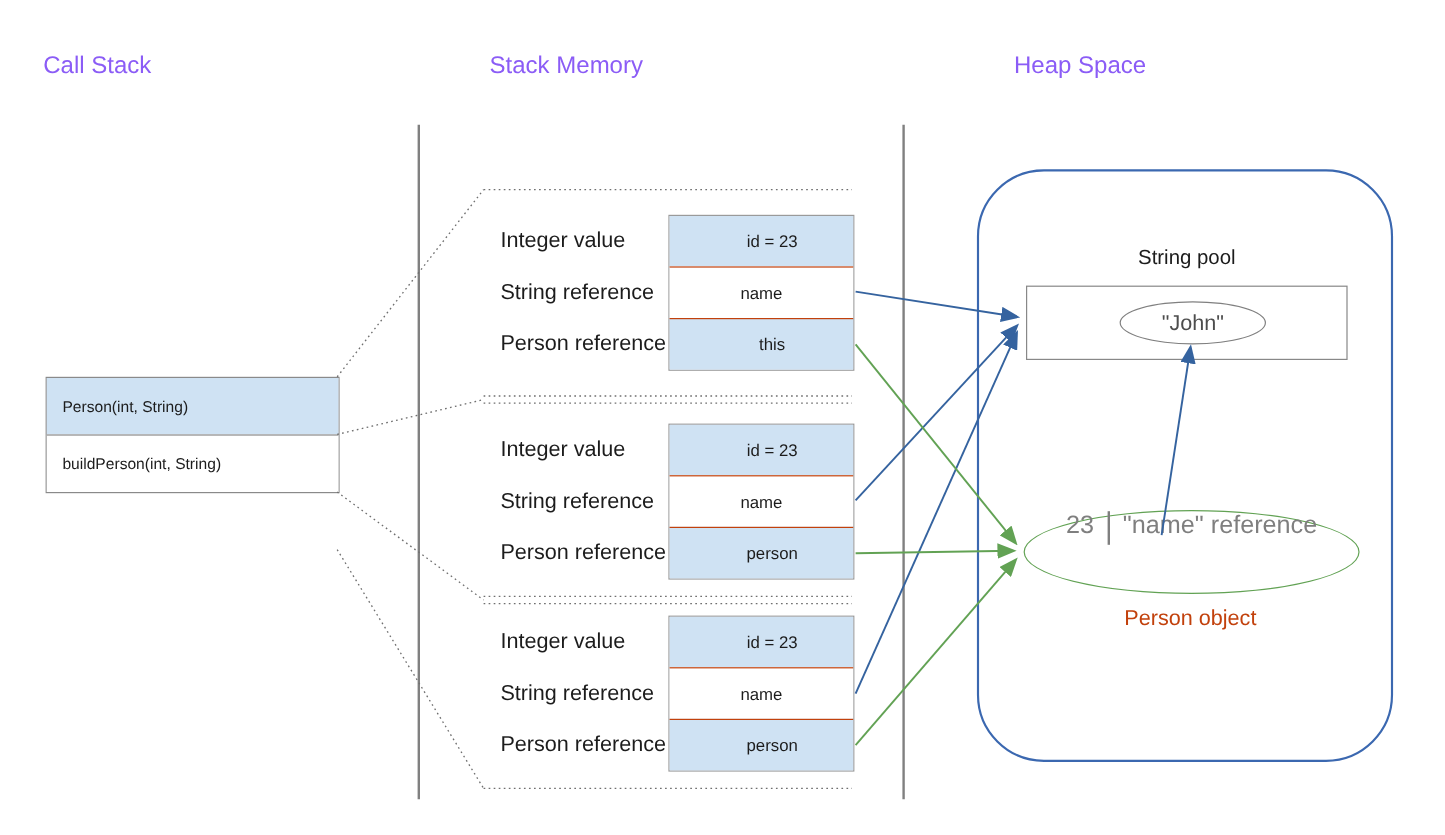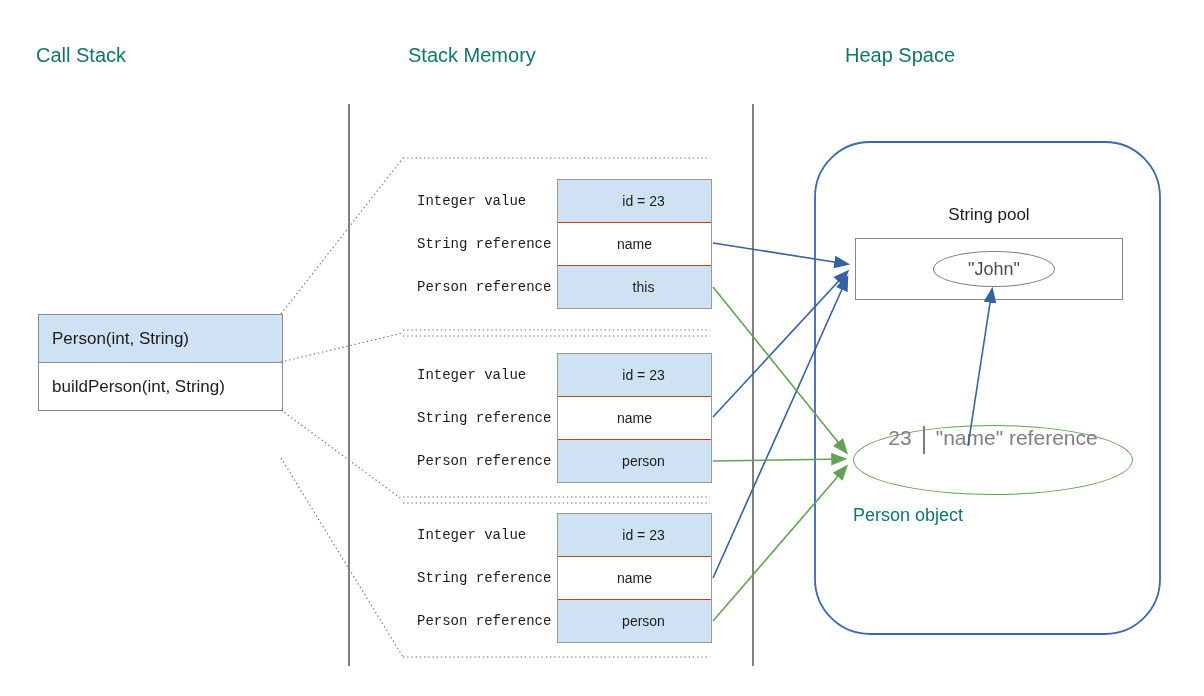--- a/index.html
+++ b/index.html
@@ -1,41 +1,41 @@
 <!DOCTYPE html>
 <html><head>
 <meta charset="utf-8">
 <style>
   html,body{margin:0;padding:0;background:#fff;}
   #canvas{
     position:relative;width:1204px;height:696px;background:#ffffff;overflow:hidden;
     font-family:"Liberation Sans","DejaVu Sans",sans-serif;color:#1c1c1c;
   }
-  .heading{position:absolute;font-size:20px;color:#0f766e;white-space:nowrap;}
+  .heading{position:absolute;font-size:20px;color:#8b5cf6;white-space:nowrap;}
   
   .callstack{position:absolute;left:38px;top:314px;width:243px;border:1px solid #8a8a8a;}
-  .cs-row{height:47px;line-height:47px;padding-left:13px;font-size:17px;border-top:1px solid #8a8a8a;background:#ffffff;white-space:nowrap;}
+  .cs-row{height:47px;line-height:47px;padding-left:13px;font-size:13px;border-top:1px solid #8a8a8a;background:#ffffff;white-space:nowrap;}
   .cs-row:first-child{border-top:none;}
   .cs-row.blue{background:#cfe2f3;}
   
-  .frame-label{position:absolute;left:417px;width:135px;height:43px;display:flex;align-items:center;font-size:14px;white-space:nowrap;font-family:Liberation Mono, monospace;}
+  .frame-label{position:absolute;left:417px;width:135px;height:43px;display:flex;align-items:center;font-size:18px;white-space:nowrap;}
   .cellbox{position:absolute;left:557px;width:153px;border:1px solid #9a9a9a;}
   .cell{height:42px;line-height:42px;text-align:center;font-size:14px;border-top:1px solid #c2410c;background:#fff;}
   .cell:first-child{border-top:none;}
   .cell.blue{background:#cfe2f3;padding-left:18px;}
   
   .pool-label{position:absolute;left:855px;top:205px;width:268px;text-align:center;font-size:17px;}
   .poolbox{position:absolute;left:855px;top:238px;width:266px;height:60px;border:1px solid #888;background:transparent;}
   .john-ellipse{position:absolute;left:933px;top:251px;width:120px;height:34px;border:1px solid #808080;border-radius:50%;
     display:flex;align-items:center;justify-content:center;font-size:18px;color:#4d4d4d;background:transparent;}
   .person-ellipse{position:absolute;left:853px;top:425px;width:278px;height:68px;border:1.5px solid #62a254;border-radius:50%;
     display:flex;align-items:flex-start;justify-content:center;gap:11px;background:transparent;}
   .person-ellipse .num,.person-ellipse .ref{font-size:21px;color:#7f7f7f;white-space:nowrap;}
   .person-ellipse .divider{width:2px;height:28px;background:#7f7f7f;}
-  .person-label{position:absolute;left:853px;top:505px;width:278px;text-align:left;font-size:18px;color:#0f766e;}
+  .person-label{position:absolute;left:853px;top:505px;width:278px;text-align:center;font-size:18px;color:#c2410c;}
   svg.overlay{position:absolute;left:0;top:0;z-index:5;pointer-events:none;}
   .layer{position:absolute;left:0;top:0;z-index:2;}
 </style>
 </head>
 <body>
 
 <div id="canvas">
 
   <div class="heading" style="left:36px;top:44px;">Call Stack</div>
   <div class="heading" style="left:408px;top:44px;">Stack Memory</div>

